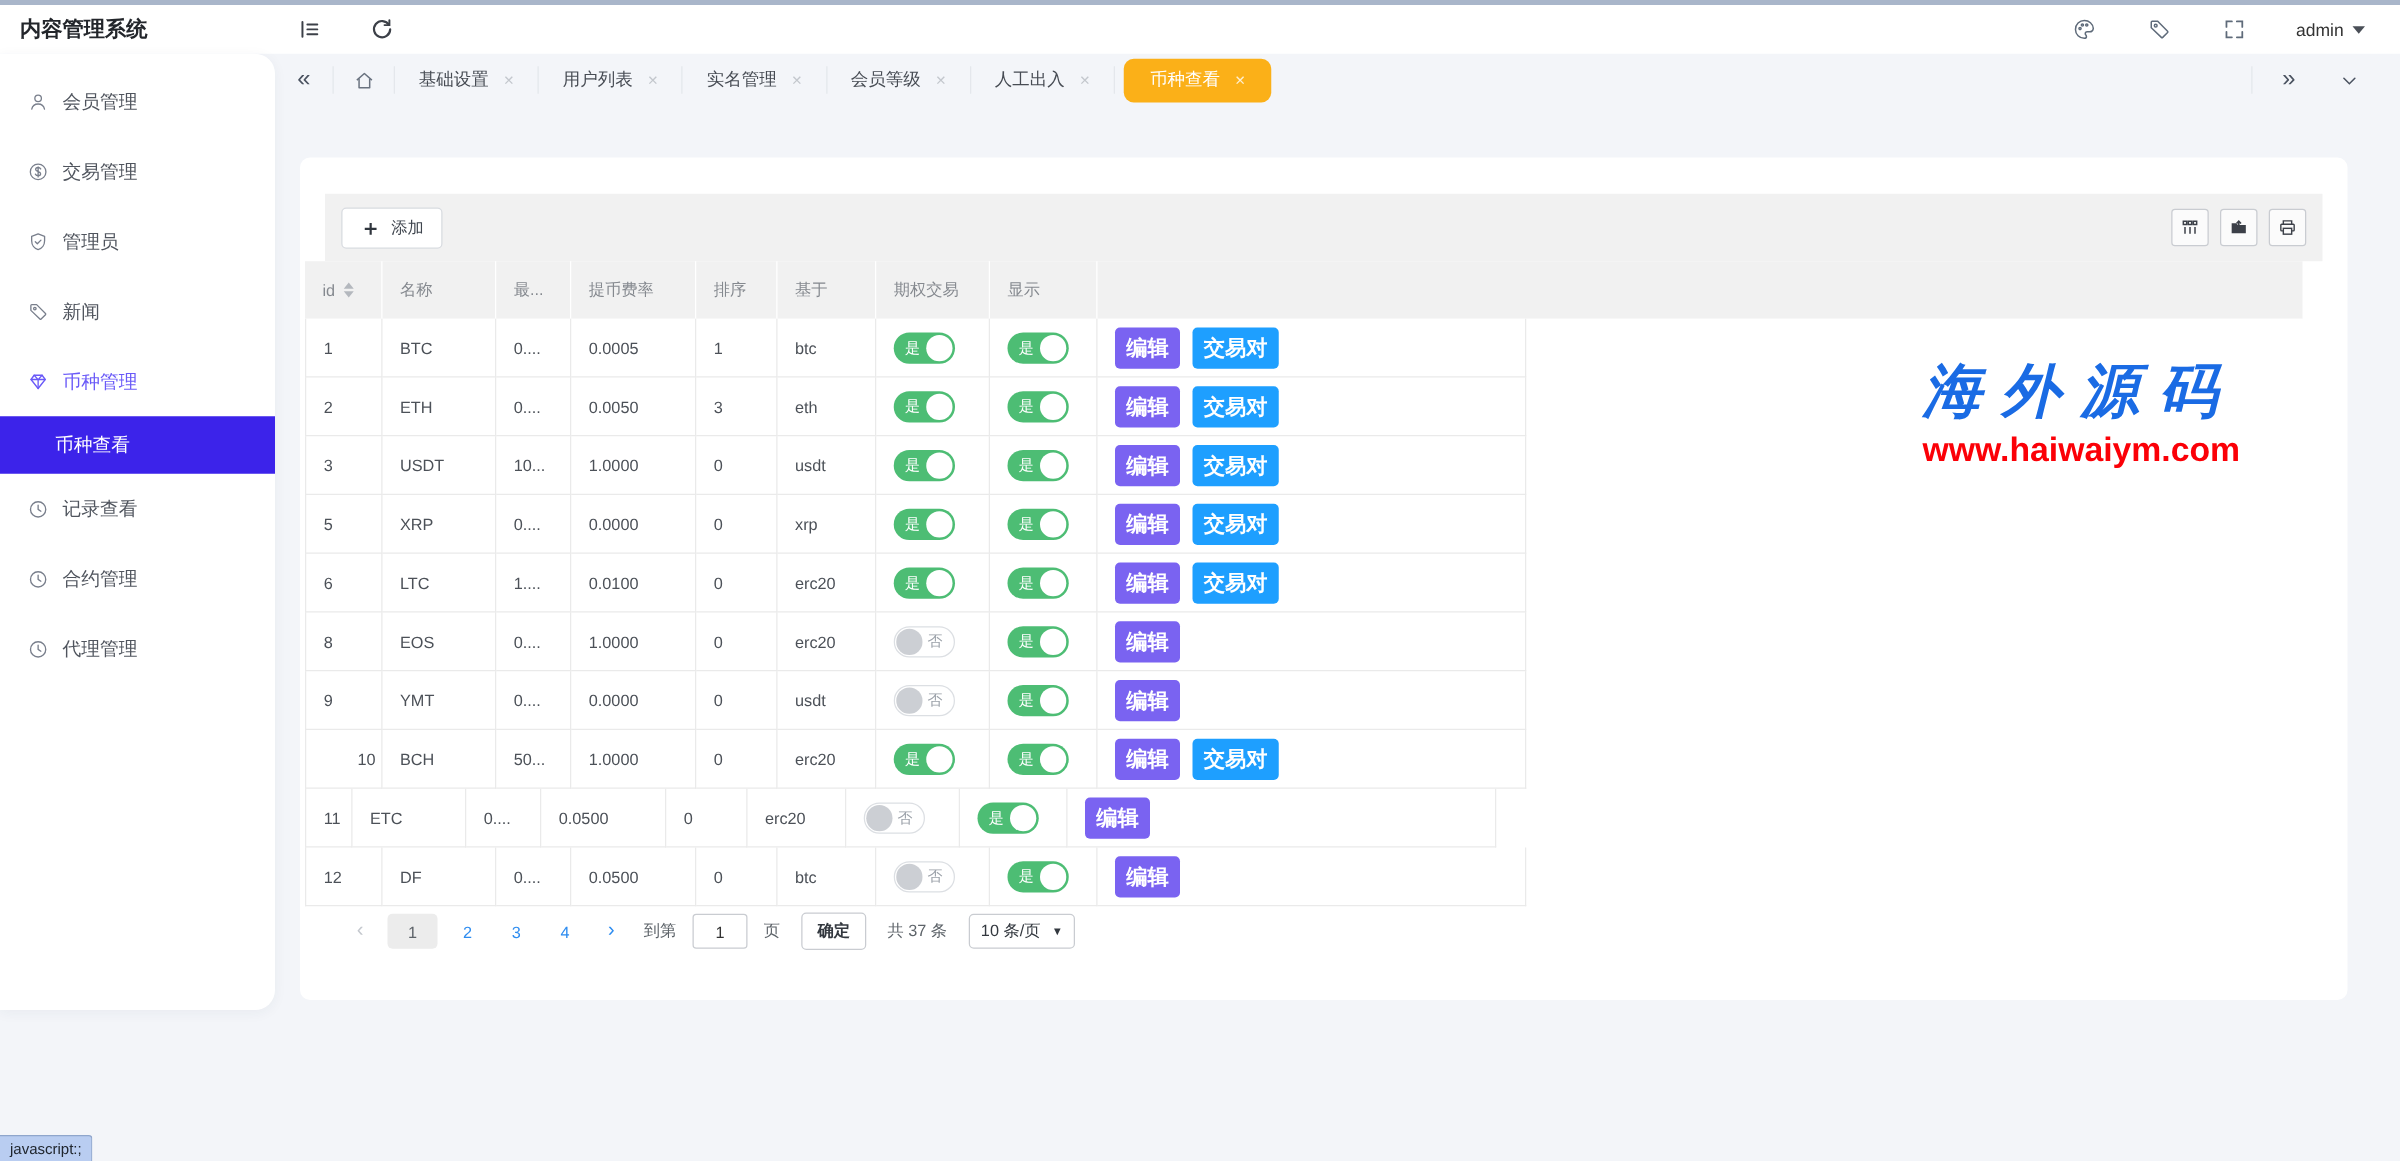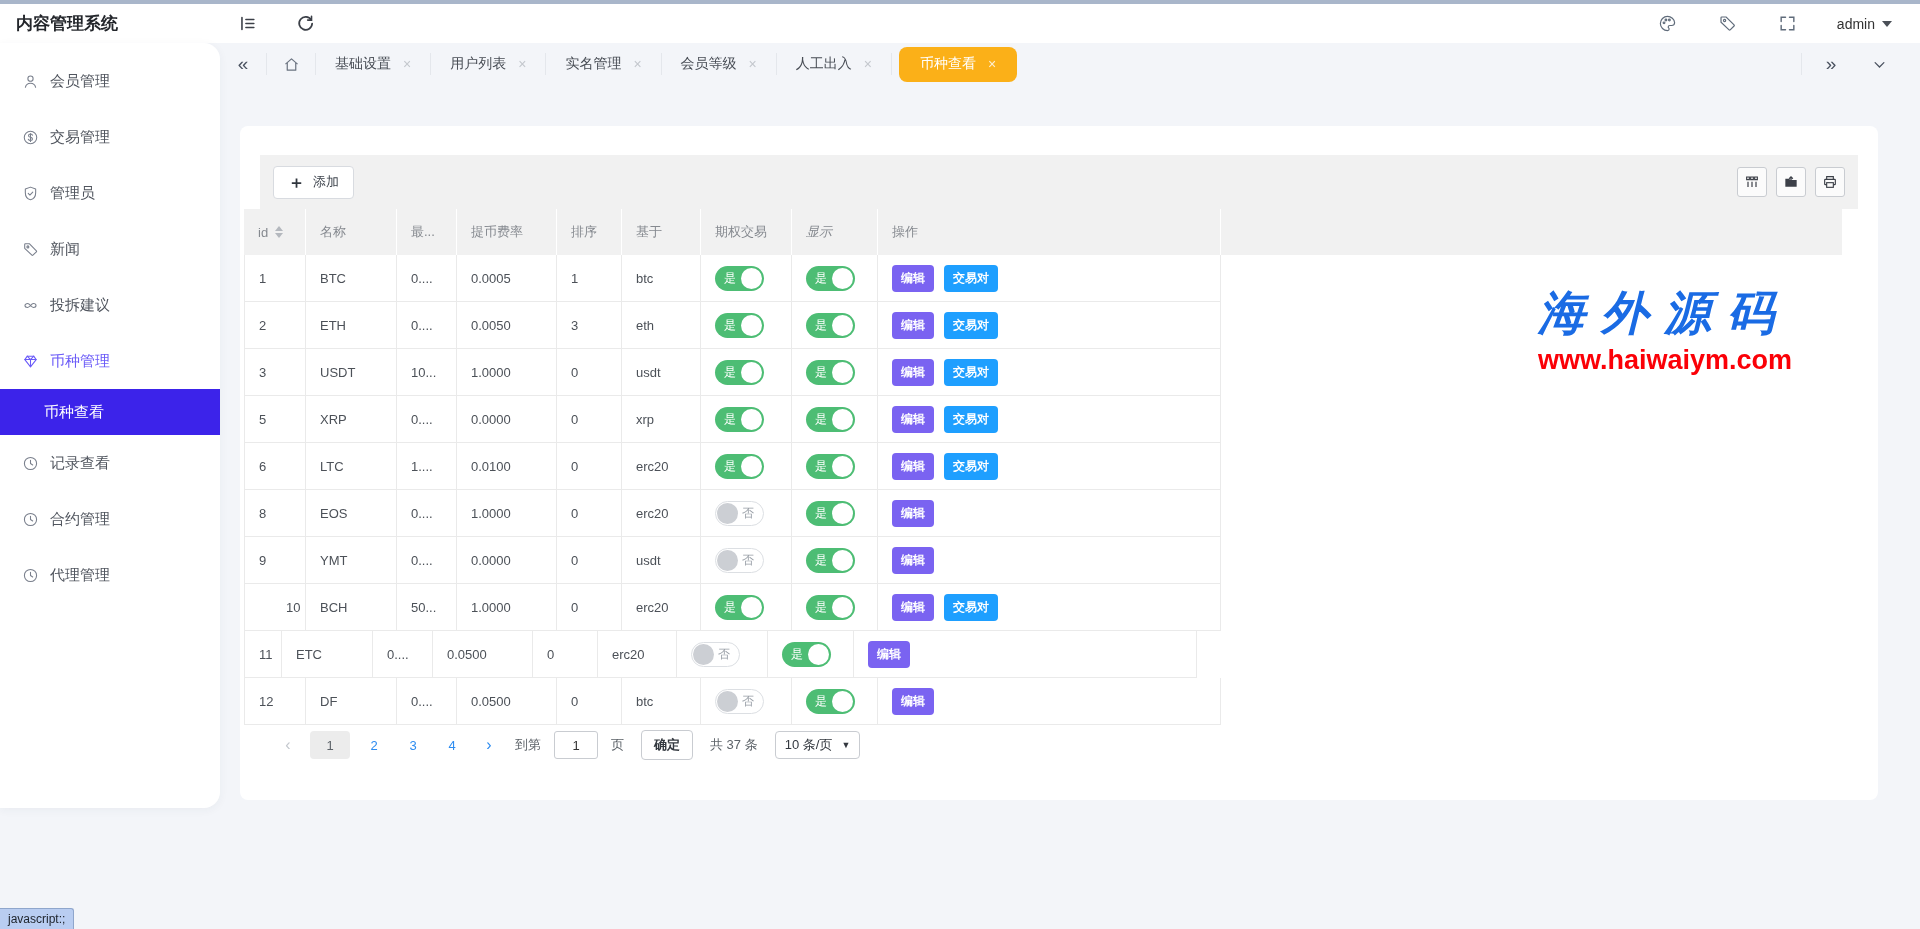--- a/index.html
+++ b/index.html
@@ -81,21 +81,21 @@
   .toggle { width:49px; height:25px; border-radius:13px; position:relative; display:inline-flex;
             align-items:center; cursor:pointer; }
   .toggle .knob { position:absolute; width:21px; height:21px; border-radius:50%; top:1px; }
   .toggle.on { background:var(--toggle-on); }
   .toggle.on .knob { right:2px; background:#fff; top:2px; }
   .toggle.on .tlabel { color:#fff; margin-left:9px; font-size:12px; }
   .toggle.off { background:#fff; border:1px solid #dcdfe3; }
   .toggle.off .knob { left:1px; background:#cccfd4; }
   .toggle.off .tlabel { color:#9aa0a8; margin-left:26px; font-size:12px; }
 
-  .act-btn { border:none; color:#fff; font-size:12px; font-weight:bold; padding:5px 9px;
+  .act-btn { border:none; color:#fff; font-size:17px; font-weight:bold; padding:5px 9px;
              border-radius:4px; cursor:pointer; }
   .act-btn.edit { background:var(--btn-edit); }
   .act-btn.pairs { background:var(--btn-pairs); margin-left:10px; }
 
   
   .pagination { position:absolute; left:35px; top:604px; display:flex; align-items:center; gap:9px;
                 font-size:13px; color:#5d6369; }
   .pg-arrow { width:26px; height:28px; display:flex; align-items:center; justify-content:center; font-size:16px; cursor:pointer; }
   .pg-arrow.prev { color:#c4c8ce; }
   .pg-arrow.next { color:var(--link-blue); }
@@ -251,28 +251,20 @@
       </div>
       <div class="side-item">
         <span class="icon">
           <svg viewBox="0 0 24 24" fill="none" stroke="currentColor" stroke-width="1.5" stroke-linejoin="round" stroke-linecap="round">
             <path d="M3.8 10.3V4.8c0-.6.4-1 1-1h5.5l10 10c.4.4.4 1 0 1.4l-4.9 4.9c-.4.4-1 .4-1.4 0z"></path>
             <circle cx="8.3" cy="8.3" r="1.4"></circle>
           </svg>
         </span>
         <span>新闻</span>
       </div>
-      <div class="side-item">
-        <span class="icon">
-          <svg viewBox="0 0 24 24" fill="none" stroke="currentColor" stroke-width="1.5" stroke-linejoin="round" stroke-linecap="round">
-            <path d="M8 9.2c-2.1 0-3.8 1.3-3.8 2.8S5.9 14.8 8 14.8c3.1 0 4.9-5.6 8-5.6 2.1 0 3.8 1.3 3.8 2.8s-1.7 2.8-3.8 2.8c-3.1 0-4.9-5.6-8-5.6z"></path>
-          </svg>
-        </span>
-        <span>投拆建议</span>
-      </div>
       <div class="side-item purple">
         <span class="icon">
           <svg viewBox="0 0 24 24" fill="none" stroke="currentColor" stroke-width="1.5" stroke-linejoin="round" stroke-linecap="round">
             <path d="M7.5 4.5h9L20 9.3 12 19.5 4 9.3z"></path>
             <path d="M4 9.3h16M7.5 4.5l4.5 5 4.5-5M12 9.3v10.2"></path>
           </svg>
         </span>
         <span>币种管理</span>
       </div>
       <div class="side-sub active">
@@ -357,25 +349,22 @@
           </div>
           <div class="th" style="width: 65px;">
             <span>排序</span>
           </div>
           <div class="th" style="width: 79px;">
             <span>基于</span>
           </div>
           <div class="th" style="width: 91px;">
             <span>期权交易</span>
           </div>
-          <div class="th" style="width: 86px; font-style: italic;">
+          <div class="th" style="width: 86px;">
             <span>显示</span>
-          </div>
-          <div class="th" style="width: 343px;">
-            <span>操作</span>
           </div>
           <div class="th th-filler"></div>
         </div>
       <div class="tbody">
           <div class="tr">
             <div class="td" style="width: 62px;">1</div>
             <div class="td" style="width: 91px;">BTC</div>
             <div class="td" style="width: 60px;">0....</div>
             <div class="td" style="width: 100px;">0.0005</div>
             <div class="td" style="width: 65px;">1</div>

